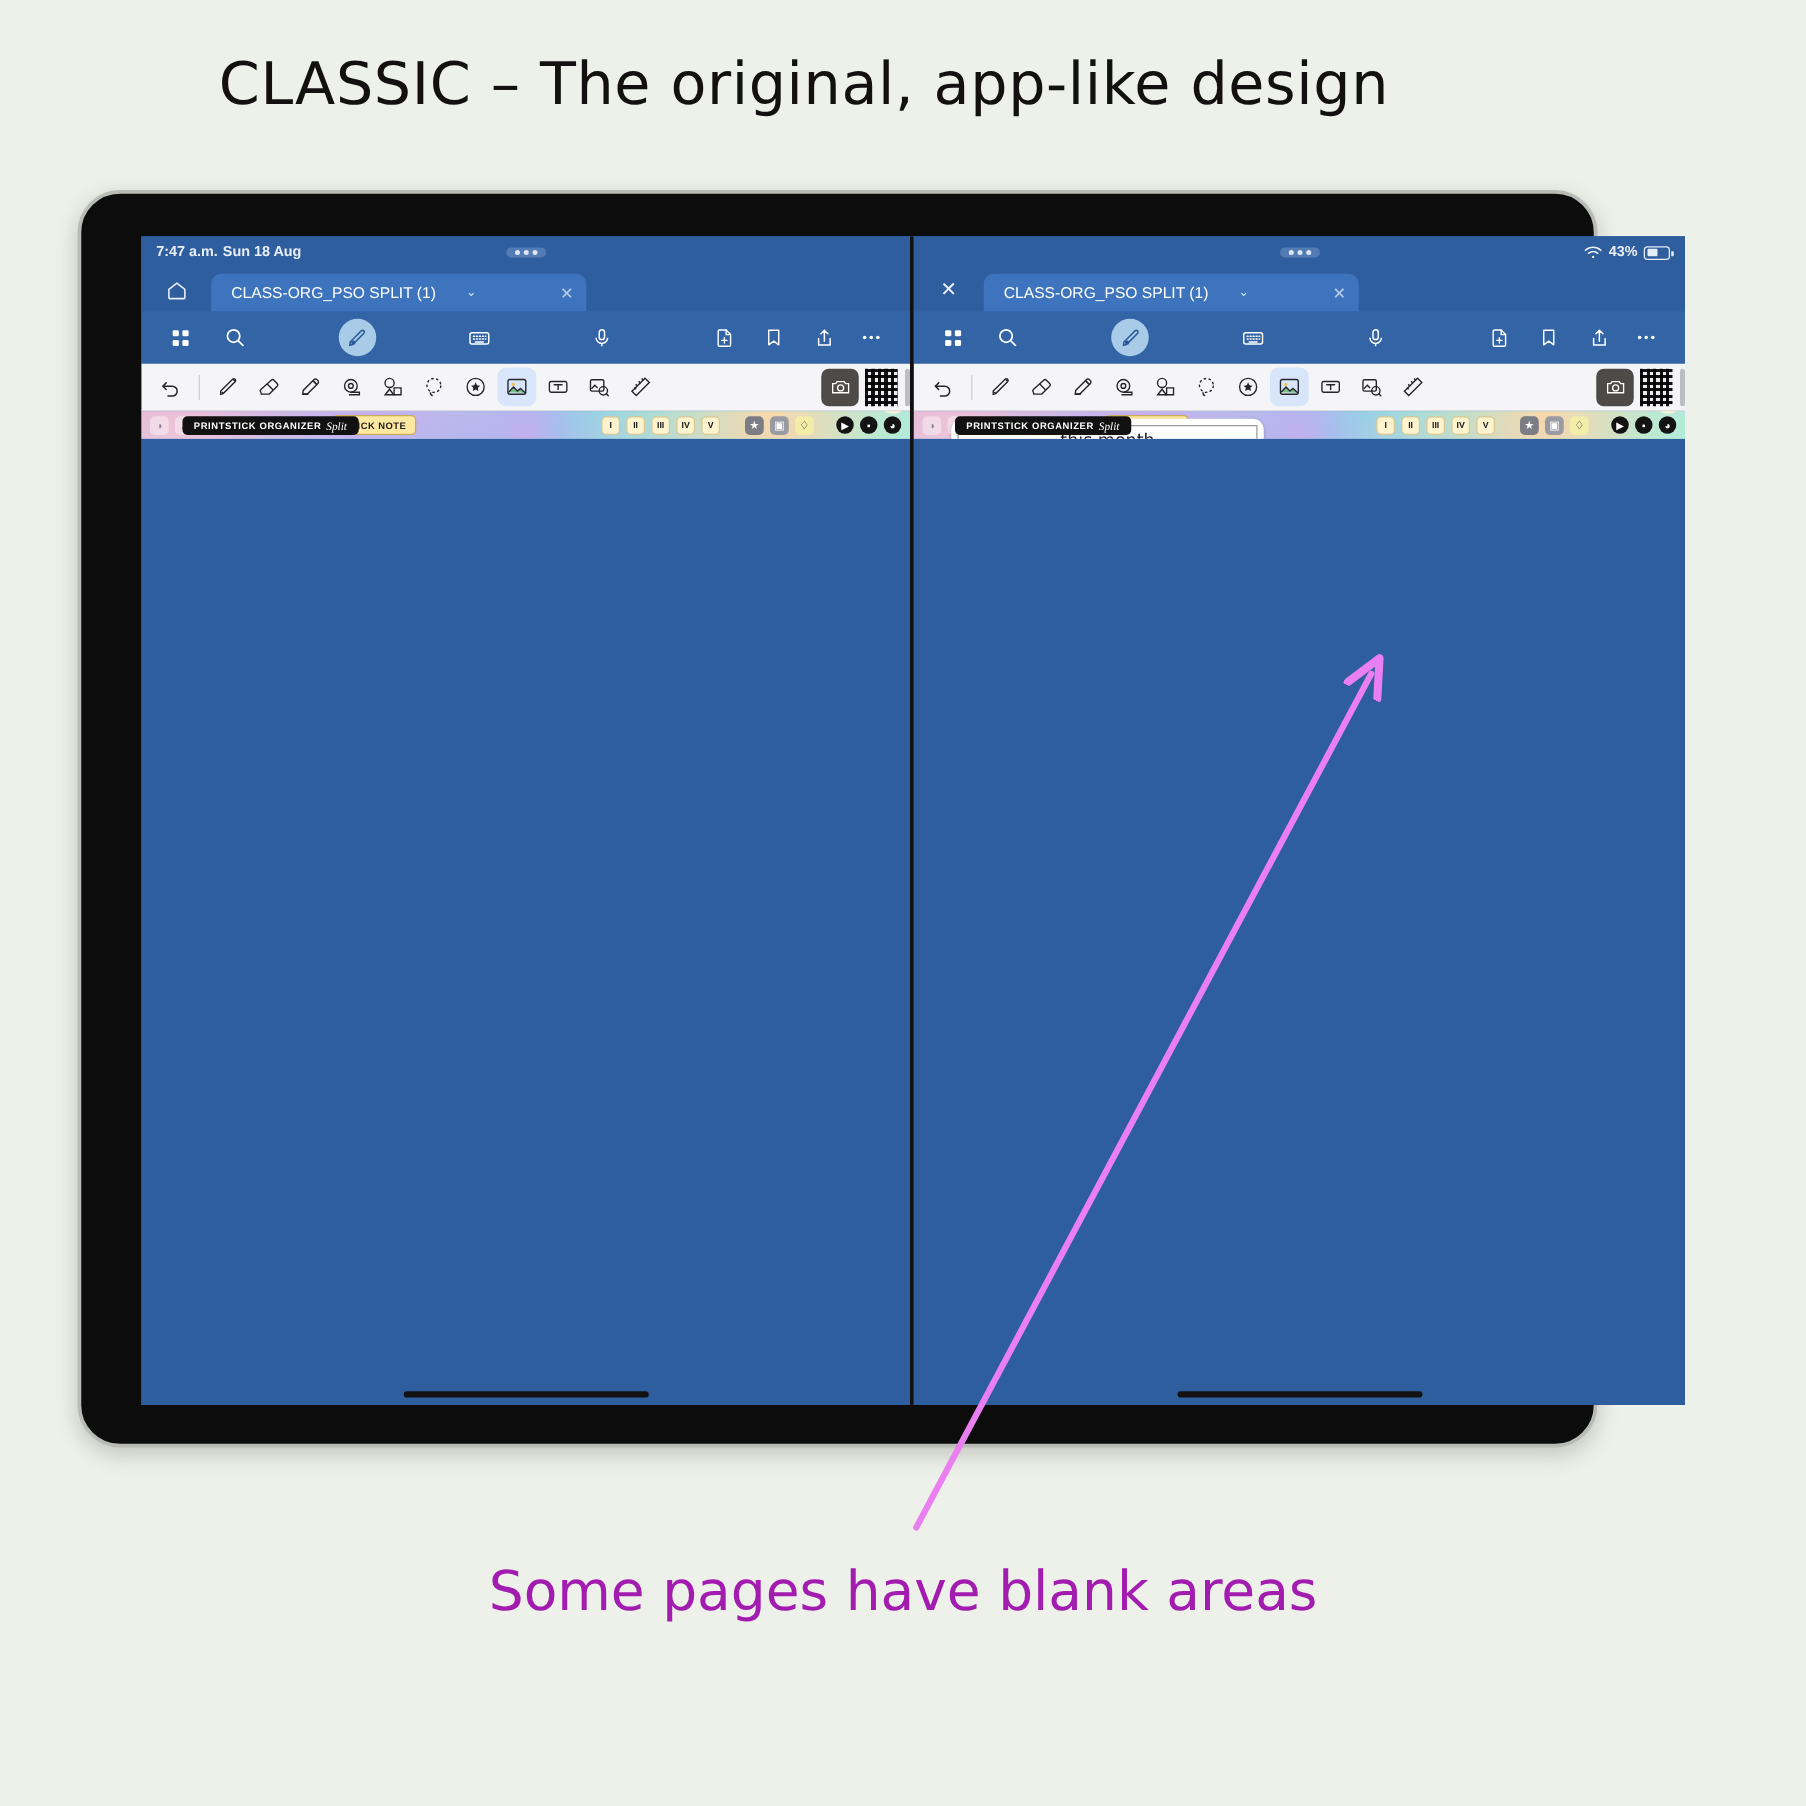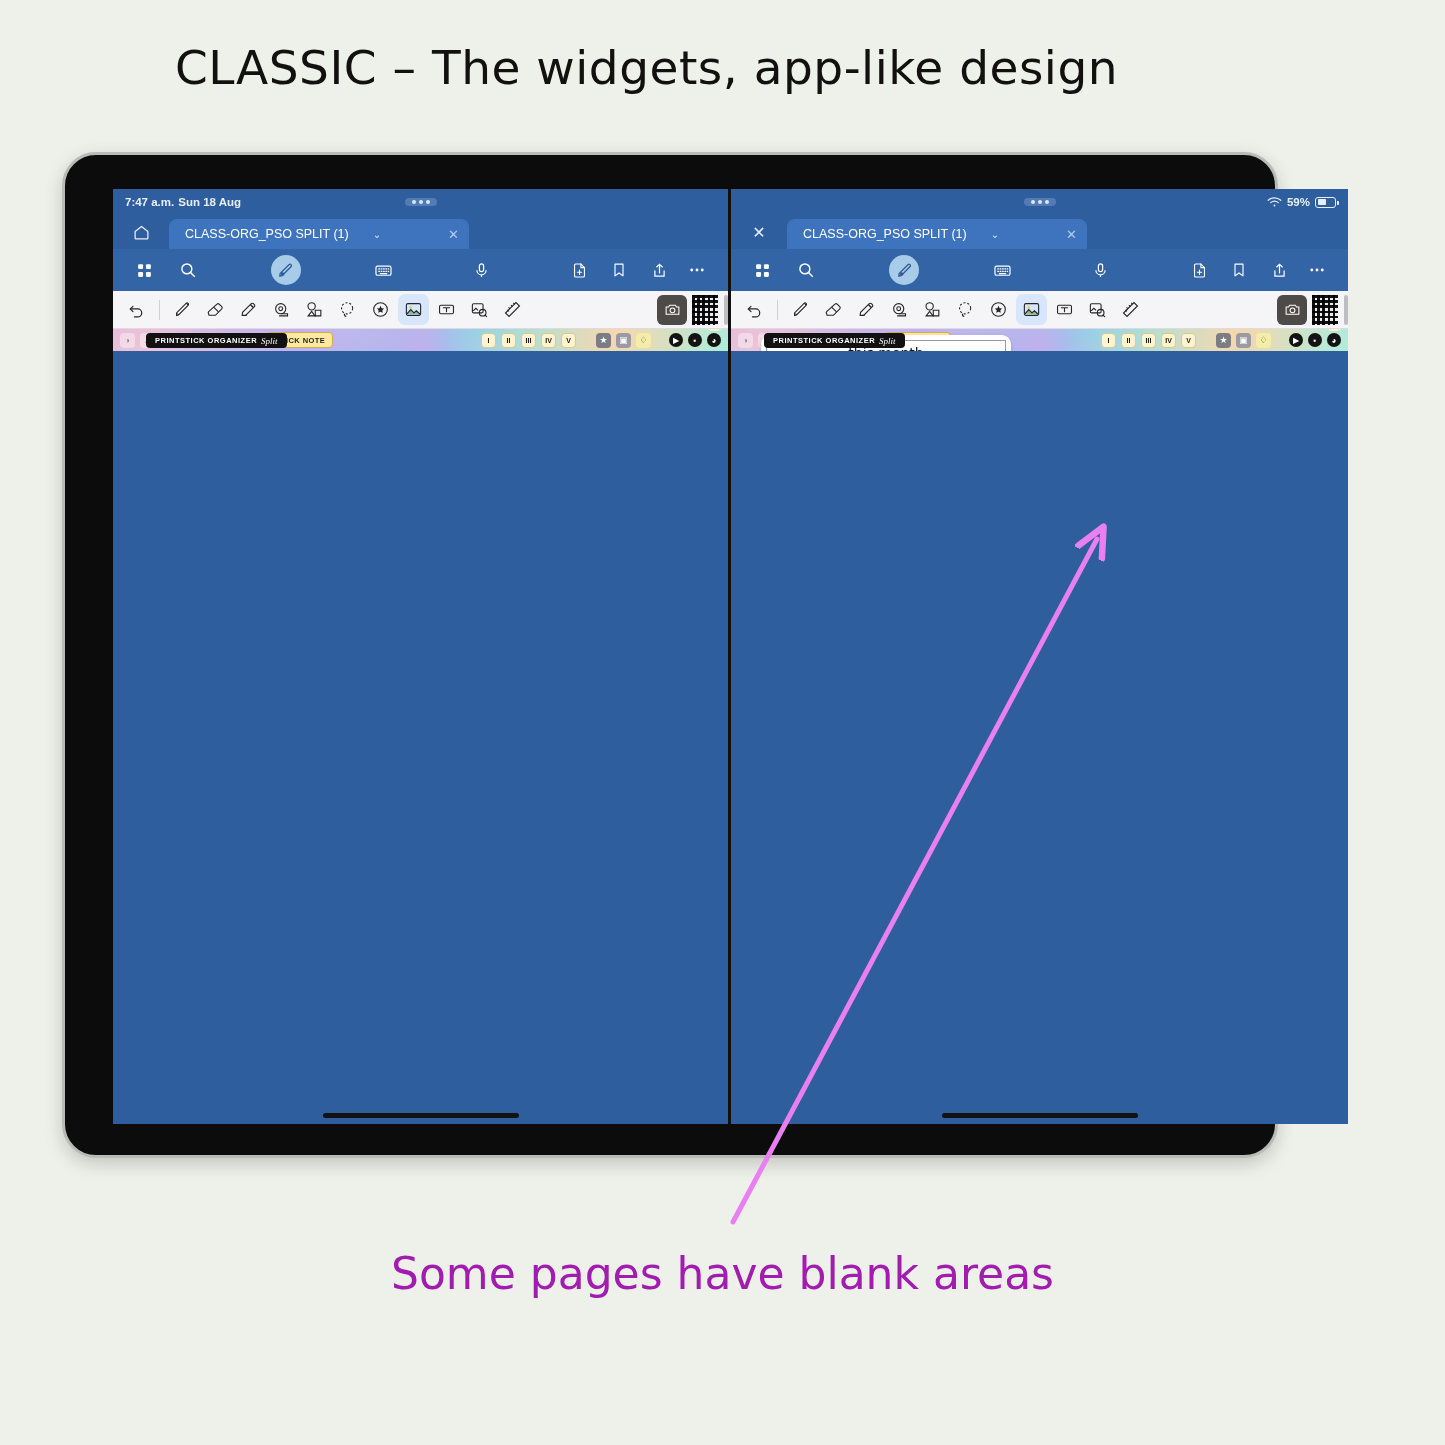--- a/index.html
+++ b/index.html
@@ -186,21 +186,21 @@
   .homebar { position: absolute; bottom: 6px; height: 5px; background: #121212; border-radius: 3px; }
 
   
   .arrow-svg { position: absolute; left: 0; top: 0; width: 1445px; height: 1445px; pointer-events: none; }
 </style>
 </head>
 <body>
 
 <div class="page">
 
-  <div class="headline">CLASSIC – The widgets, app-like design</div>
+  <div class="headline">CLASSIC – The original, app-like design</div>
 
   <div class="tablet">
     <div class="btn-side" style="top:165px;height:48px"></div>
     <div class="btn-side" style="top:225px;height:48px"></div>
 
     <div class="screen">
 
       <div class="pane pane-left">
 
         <div class="statusbar">
@@ -451,21 +451,21 @@
               <i></i>
               <i></i>
               <i></i>
             </span>
           <span class="st-right">
             <svg width="15" height="12" viewBox="0 0 24 18" fill="none" stroke="#e8eef7" stroke-width="2" stroke-linecap="round">
                 <path d="M2 6.2a15 15 0 0 1 20 0"></path>
                 <path d="M6 10a9.5 9.5 0 0 1 12 0"></path>
                 <circle cx="12" cy="14.6" r="1.5" fill="#e8eef7" stroke="none"></circle>
               </svg>
-            <span>59%</span>
+            <span>43%</span>
             <span class="batt">
                 <i></i>
               </span>
           </span>
         </div>
 
         <div class="tabrow">
           <div class="tabrow-lead">
             <span style="color:#e8eef7;font-size:16px">✕</span>
           </div>

